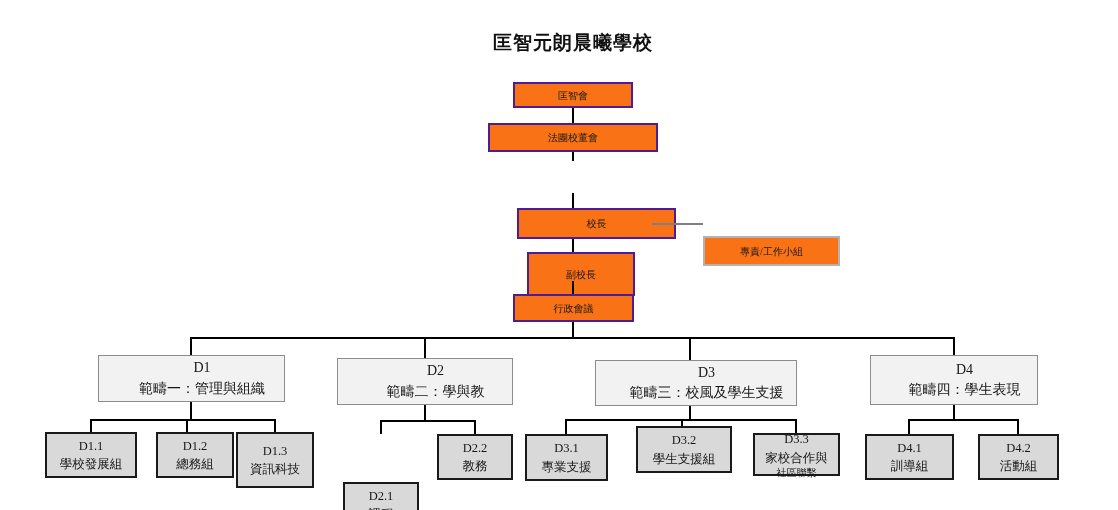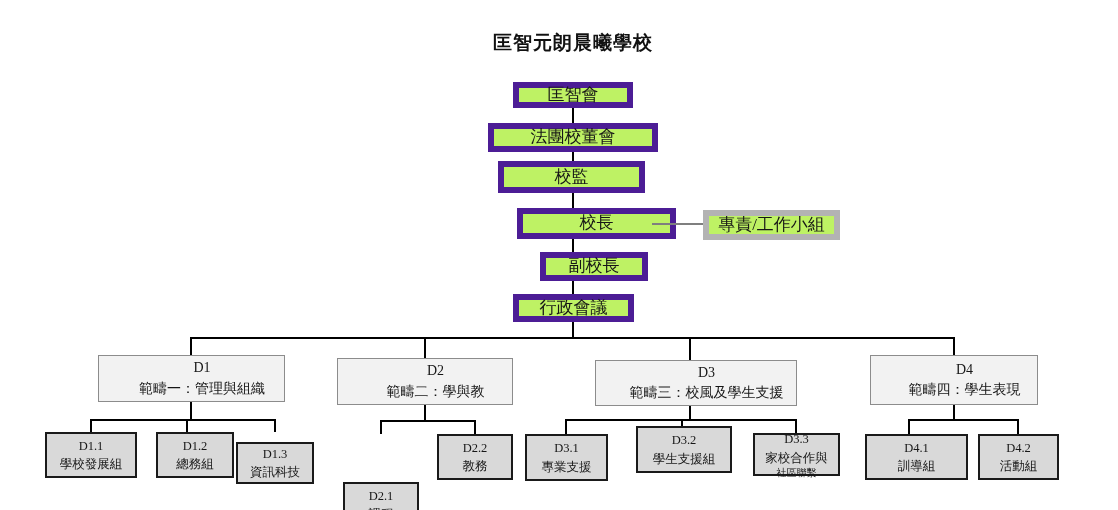--- a/index.html
+++ b/index.html
@@ -23,34 +23,35 @@
     width: 1146px; 
     text-align: center;
     font-size: 19px;
     font-weight: bold;
     letter-spacing: 1px;
     color: #111;
   }
   .box {
     position: absolute;
     box-sizing: border-box;
-    background: #bef264;
-    border: 6px solid #4c1d95;
+    background: #f97316;
+    border: 2px solid #4c1d95;
     display: flex;
     flex-direction: column;
     align-items: center;
     justify-content: center;
-    font-size: 17px;
+    font-size: 10px;
     line-height: 1.3;
     color: #161616;
     text-align: center;
     white-space: nowrap;
   }
   .box.task {
     border-color: #b3b3b3;
+    margin-top: 26px;
   }
   .box.domain {
     background: #f2f2f2;
     border: 1px solid #8c8c8c;
     font-size: 14px;
     line-height: 1.45;
     padding-left: 21px;
   }
   .box.unit {
     background: #d9d9d9;
@@ -72,24 +73,23 @@
 </style>
 </head>
 <body>
 
 <div class="canvas">
 
   <div class="chart-title">匡智元朗晨曦學校</div>
 
   <div class="box" style="left:513px; top:82px;  width:120px; height:26px;">匡智會</div>
   <div class="box" style="left:488px; top:123px; width:170px; height:29px;">法團校董會</div>
-  <div class="box" style="left:498px; top:161px; width:147px; height:32px;">校監</div>
   <div class="box" style="left:493px; top:208px; width:159px; height:31px;margin-left:24px;">校長</div>
   <div class="box task" style="left:703px; top:210px; width:137px; height:30px;">專責/工作小組</div>
-  <div class="box" style="left:540px; top:252px; width:108px; height:29px;">副校長</div>
+  <div class="box" style="left:527px; top:252px; width:108px; height:44px;">副校長</div>
   <div class="box" style="left:513px; top:294px; width:121px; height:28px;">行政會議</div>
 
   <div class="vline" style="left:572px; top:108px; height:15px;"></div>
   <div class="vline" style="left:572px; top:152px; height:9px;"></div>
   <div class="vline" style="left:572px; top:193px; height:15px;"></div>
   <div class="vline" style="left:572px; top:239px; height:13px;"></div>
   <div class="vline" style="left:572px; top:281px; height:13px;"></div>
   <div class="vline" style="left:572px; top:322px; height:17px;"></div>
   <div class="hline gray" style="left:652px; top:223px; width:51px;"></div>
 
@@ -139,21 +139,21 @@
   <div class="vline" style="left:1017px; top:419px; height:15px;"></div>
 
   <div class="box unit" style="left:45px; top:432px; width:92px; height:46px;">
     <div>D1.1</div>
     <div>學校發展組</div>
   </div>
   <div class="box unit" style="left:148px; top:432px; width:78px; height:46px;margin-left:8px;">
     <div>D1.2</div>
     <div>總務組</div>
   </div>
-  <div class="box unit" style="left:236px; top:442px; width:78px; height:42px;">
+  <div class="box unit" style="left:236px; top:432px; width:78px; height:56px;">
     <div>D1.3</div>
     <div>資訊科技</div>
   </div>
 
   <div class="box unit" style="left:343px; top:434px; width:76px; height:46px;margin-top:48px;">
     <div>D2.1</div>
     <div>課程</div>
   </div>
   <div class="box unit" style="left:437px; top:434px; width:76px; height:46px;">
     <div>D2.2</div>
@@ -167,21 +167,21 @@
   <div class="box unit" style="left:636px; top:426px; width:96px; height:47px;">
     <div>D3.2</div>
     <div>學生支援組</div>
   </div>
   <div class="box unit" style="left:753px; top:433px; width:87px; height:43px;">
     <div>D3.3</div>
     <div>家校合作與</div>
     <div class="sub-small">社區聯繫</div>
   </div>
 
-  <div class="box unit" style="left:865px; top:434px; width:103px; height:46px;">
+  <div class="box unit" style="left:865px; top:434px; width:89px; height:46px;">
     <div>D4.1</div>
     <div>訓導組</div>
   </div>
   <div class="box unit" style="left:978px; top:434px; width:81px; height:46px;">
     <div>D4.2</div>
     <div>活動組</div>
   </div>
 
 </div>
 

